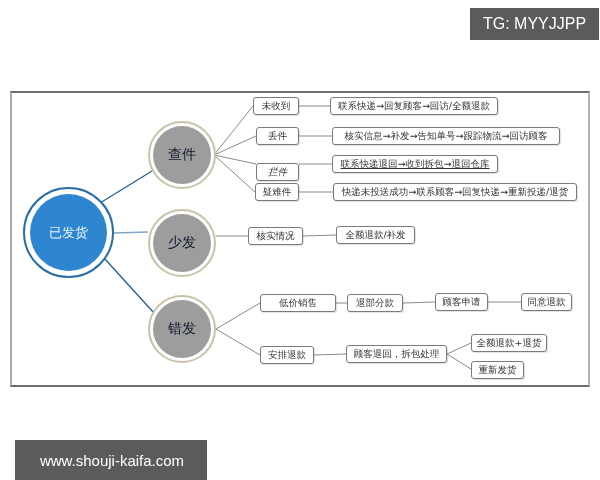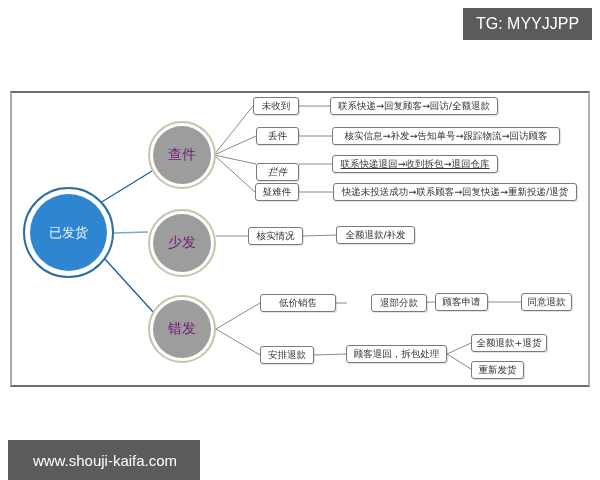--- a/index.html
+++ b/index.html
@@ -6,20 +6,21 @@
   body {
     width: 600px; height: 480px; position: relative; overflow: hidden;
     background: #ffffff;
     font-family: "DejaVu Sans", "Liberation Sans", sans-serif;
   }
   .badge {
     position: absolute; background: #5b5b5b; color: #ffffff;
     font-family: "Liberation Sans", "DejaVu Sans", sans-serif;
     display: flex; align-items: center; justify-content: center;
     box-sizing: border-box;
+    margin-left: 7px;
   }
   #badge-top { left: 463px; top: 8px; width: 129px; height: 32px; font-size: 16px; }
   #badge-bottom { left: 8px; top: 440px; width: 192px; height: 41px; font-size: 15px; padding-left: 2px; }
   .frame {
     position: absolute; left: 10px; top: 91px; width: 580px; height: 296px;
     box-sizing: border-box;
     border-top: 2px solid #6e6e6e; border-left: 2px solid #a8a8a8;
     border-right: 2px solid #b4b4b4; border-bottom: 2px solid #6e6e6e;
     background: #ffffff;
   }
@@ -37,21 +38,21 @@
     width: 77px; height: 77px; border-radius: 50%;
     background: #2d86cf; display: flex; align-items: center; justify-content: center;
     font-size: 13px; color: #eaf3fb;
   }
   .circle-gray {
     width: 68px; height: 68px; background: #ffffff; border: 2px solid #c8c3a8;
   }
   .circle-gray .inner {
     width: 58px; height: 58px; border-radius: 50%; background: #9d9d9d;
     display: flex; align-items: center; justify-content: center;
-    font-size: 14px; color: #701a75;
+    font-size: 14px; color: #0f172a;
   }
   .node {
     position: absolute; box-sizing: border-box; height: 18px;
     border: 1px solid #7a7a7a; border-radius: 3px; background: #ffffff;
     font-size: 9.5px; color: #333333; white-space: nowrap;
     display: flex; align-items: center; justify-content: center;
     box-shadow: 1px 1px 1px rgba(0,0,0,0.12);
   }
 </style>
 </head>
@@ -113,21 +114,21 @@
 <div class="node" style="left:256px;top:163px;width:43px;font-style:italic;">拦件</div>
 <div class="node" style="left:332px;top:155px;width:166px;text-decoration:underline;">联系快递退回→收到拆包→退回仓库</div>
 
 <div class="node" style="left:255px;top:183px;width:44px;">疑难件</div>
 <div class="node" style="left:333px;top:183px;width:244px;">快递未投送成功→联系顾客→回复快递→重新投递/退货</div>
 
 <div class="node" style="left:248px;top:227px;width:55px;">核实情况</div>
 <div class="node" style="left:336px;top:226px;width:79px;">全额退款/补发</div>
 
 <div class="node" style="left:260px;top:294px;width:76px;">低价销售</div>
-<div class="node" style="left:347px;top:294px;width:56px;margin-left:24px;">退部分款</div>
+<div class="node" style="left:347px;top:294px;width:56px;">退部分款</div>
 <div class="node" style="left:435px;top:293px;width:53px;">顾客申请</div>
 <div class="node" style="left:521px;top:293px;width:51px;">同意退款</div>
 
 <div class="node" style="left:260px;top:346px;width:54px;">安排退款</div>
 <div class="node" style="left:346px;top:345px;width:101px;">顾客退回，拆包处理</div>
 <div class="node" style="left:471px;top:334px;width:76px;">全额退款+退货</div>
 <div class="node" style="left:471px;top:361px;width:53px;">重新发货</div>
 
 <div id="badge-bottom" class="badge">www.shouji-kaifa.com</div>
 

